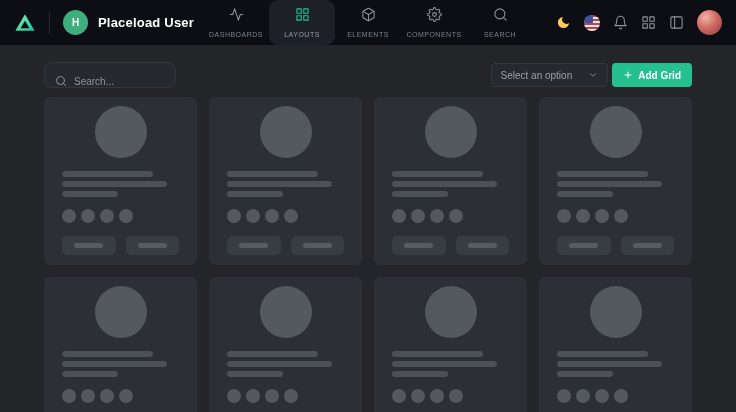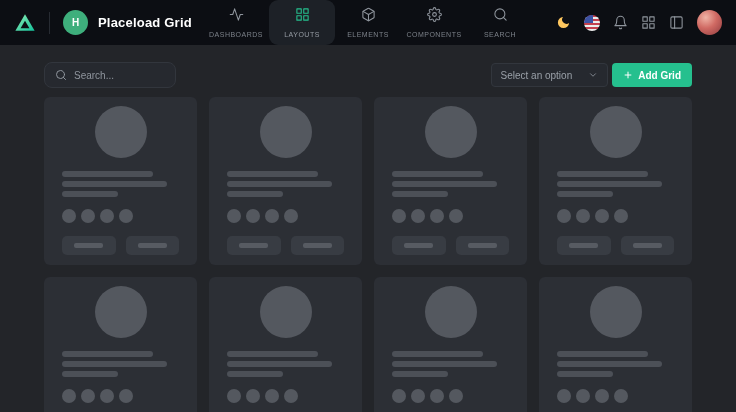--- a/index.html
+++ b/index.html
@@ -56,21 +56,21 @@
   .user-avatar {
     width: 25px; height: 25px; border-radius: 50%;
     background: radial-gradient(circle at 35% 30%, #f0b4a6 0%, #d06a63 45%, #8e3a3e 100%);
     cursor: pointer;
   }
   .icon-btn { cursor: pointer; display: flex; align-items: center; }
 
   
   .toolbar { display: flex; align-items: center; margin: 17px 44px 0 44px; }
   .searchbox {
-    display: flex; align-items: center; gap: 7px;
+    display: flex; align-items: flex-end; gap: 7px;
     width: 132px; height: 26px; padding: 0 10px;
     background: var(--input-bg, #26292f);
     border: 1px solid var(--border, #32363d);
     border-radius: 8px;
   }
   .searchbox svg { width: 12px; height: 12px; stroke: #8f959d; fill: none; stroke-width: 2; stroke-linecap: round; }
   .searchbox input {
     flex: 1; min-width: 0; background: transparent; border: 0; outline: none;
     color: #aab0b8; font-size: 10px; font-family: "Liberation Sans", sans-serif;
   }
@@ -133,21 +133,21 @@
           </linearGradient>
         </defs>
         <path d="M12 2.5 L22.5 20.5 H1.5 Z" fill="url(#lg)"></path>
         <path d="M12 9.5 L16.8 17.8 H7.2 Z" fill="#0c0e13"></path>
       </svg>
     </span>
     <span class="divider"></span>
     <span class="brand-avatar">
       <span>H</span>
     </span>
-    <h1 class="page-title">Placeload Grid</h1>
+    <h1 class="page-title">Placeload User</h1>
   </div>
 
   <nav class="nav-center">
     <div class="nav-item">
       <span class="nicon">
         <svg viewBox="0 0 24 24">
             <polyline points="22 12 18 12 15 21 9 3 6 12 2 12"></polyline>
           </svg>
       </span>
       <span class="nlabel">DASHBOARDS</span>

